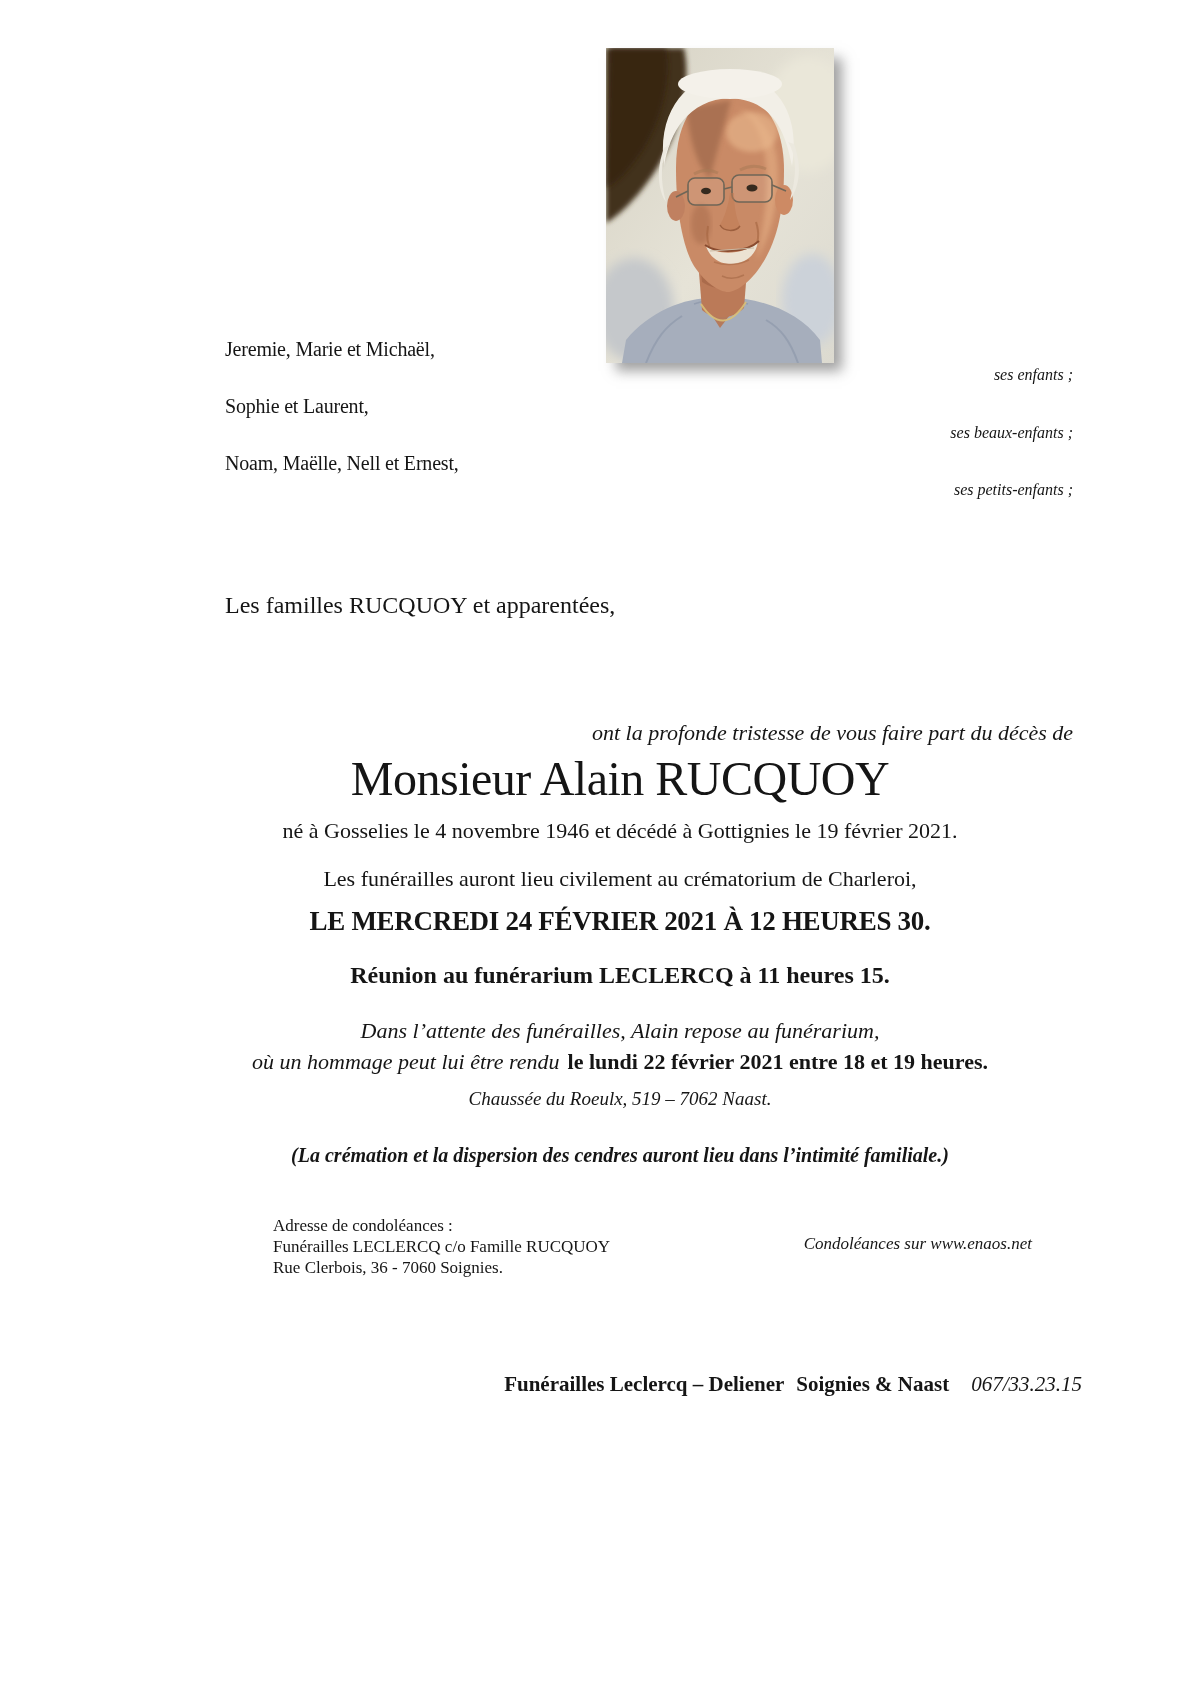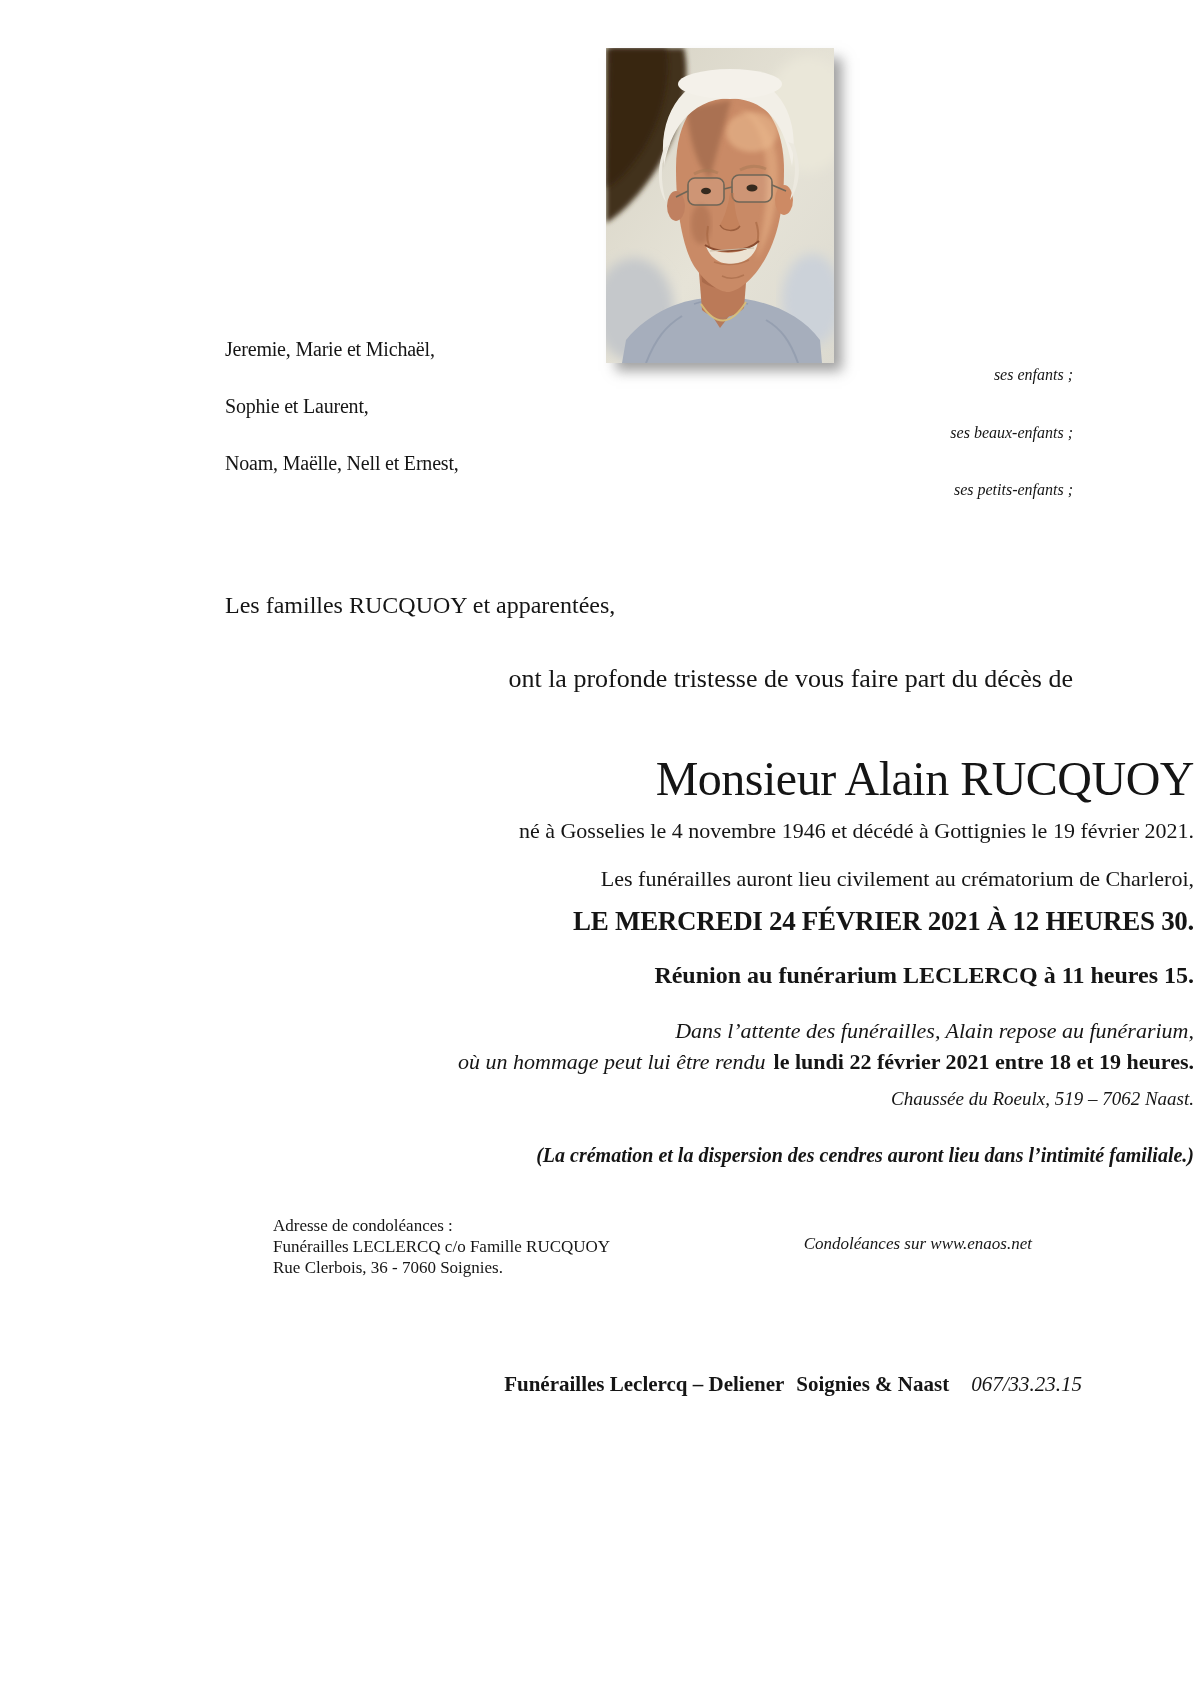--- a/index.html
+++ b/index.html
@@ -18,23 +18,23 @@
   }
   .photo-frame svg { display:block; width:100%; height:100%; }
 
   
   .name-line { left:225px; font-size:20px; letter-spacing:-0.2px; }
   
   .rel-line { right:121px; font-size:16px; font-style:italic;text-align:center; }
 
   .families-line { left:225px; top:592px; font-size:24px; }
 
-  .announce-line { right:121px; top:664px; font-size:26px; }
+  .announce-line { right:121px; top:720px; font-size:22px; font-style:italic; }
 
-  .center-line { left:46px; right:0; text-align:right; }
+  .center-line { left:46px; right:0; text-align:center; }
 
   .deceased-name { top:751px; font-size:48px; letter-spacing:-0.5px; }
   .life-dates   { top:818px; font-size:22px; }
   .location-line{ top:866px; font-size:22px; }
   .datetime-line{ top:906px; font-size:27px; font-weight:bold; letter-spacing:-0.3px; }
   .meeting-line { top:962px; font-size:24px; font-weight:bold; }
   .repose-line  { top:1018px; font-size:22px; font-style:italic; }
   .homage-line  { top:1049px; font-size:22px; }
   .homage-line .it { font-style:italic; }
   .homage-line .bd { font-weight:bold; margin-left:8px; }

